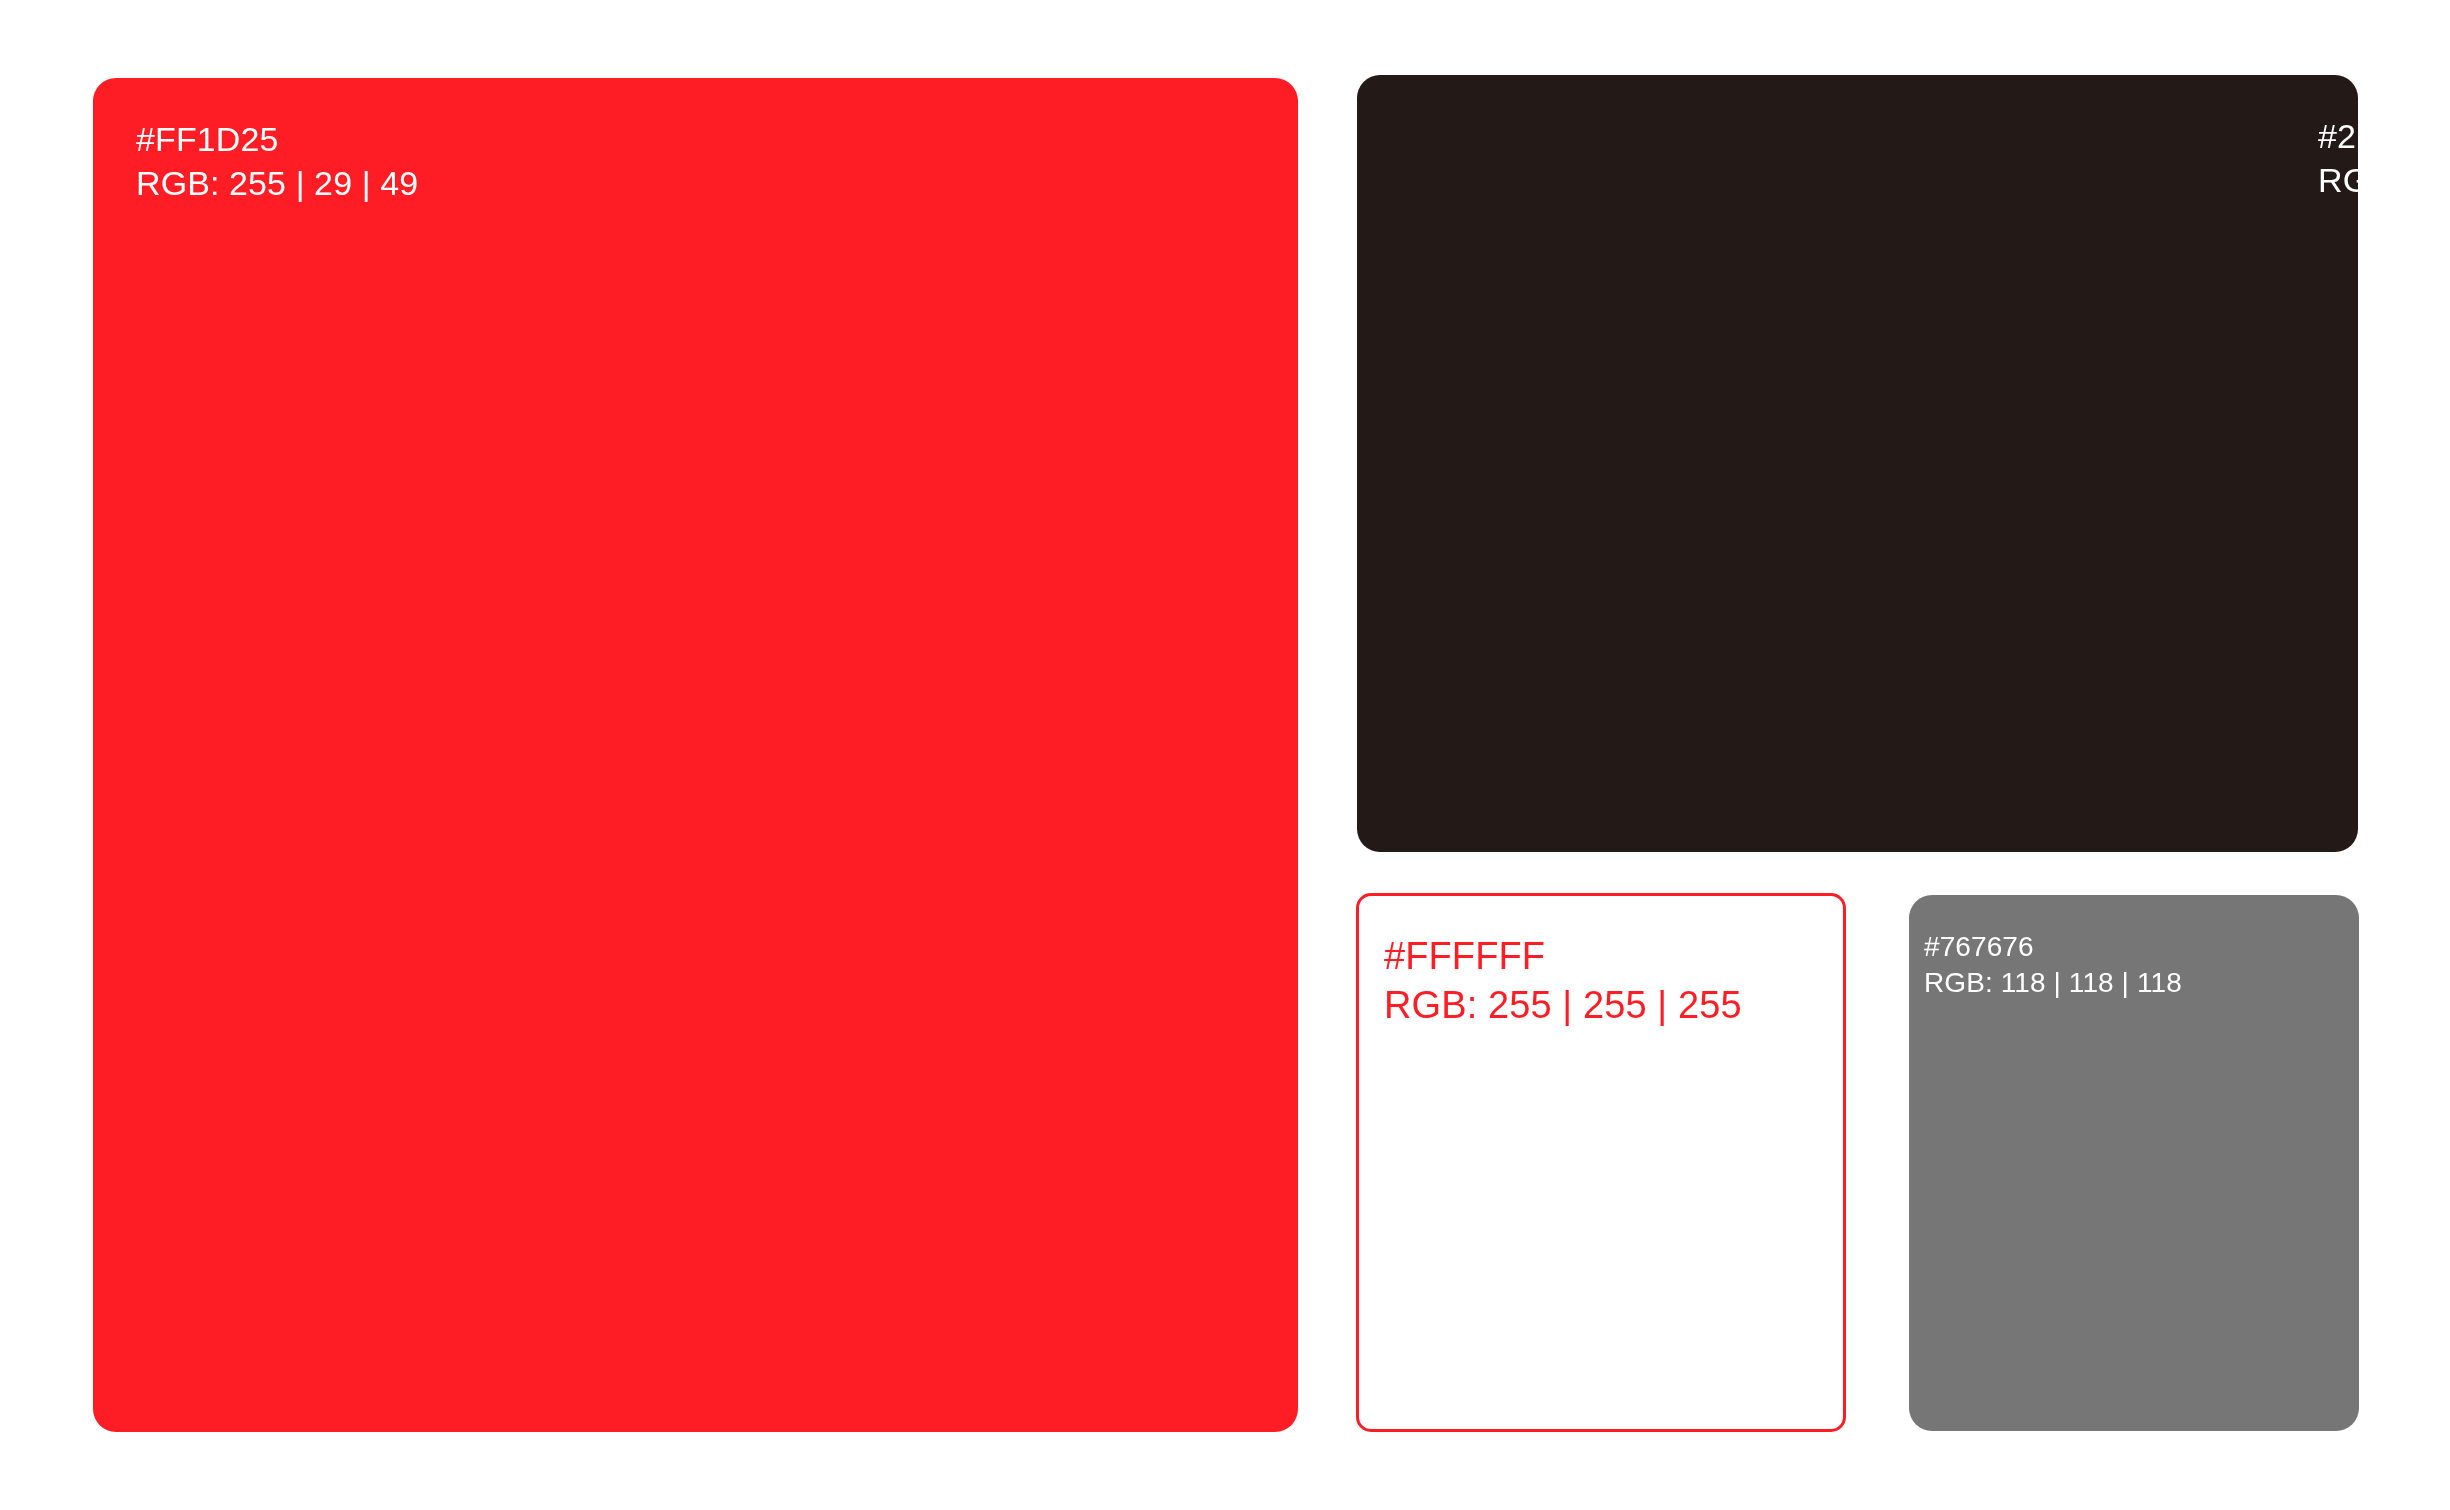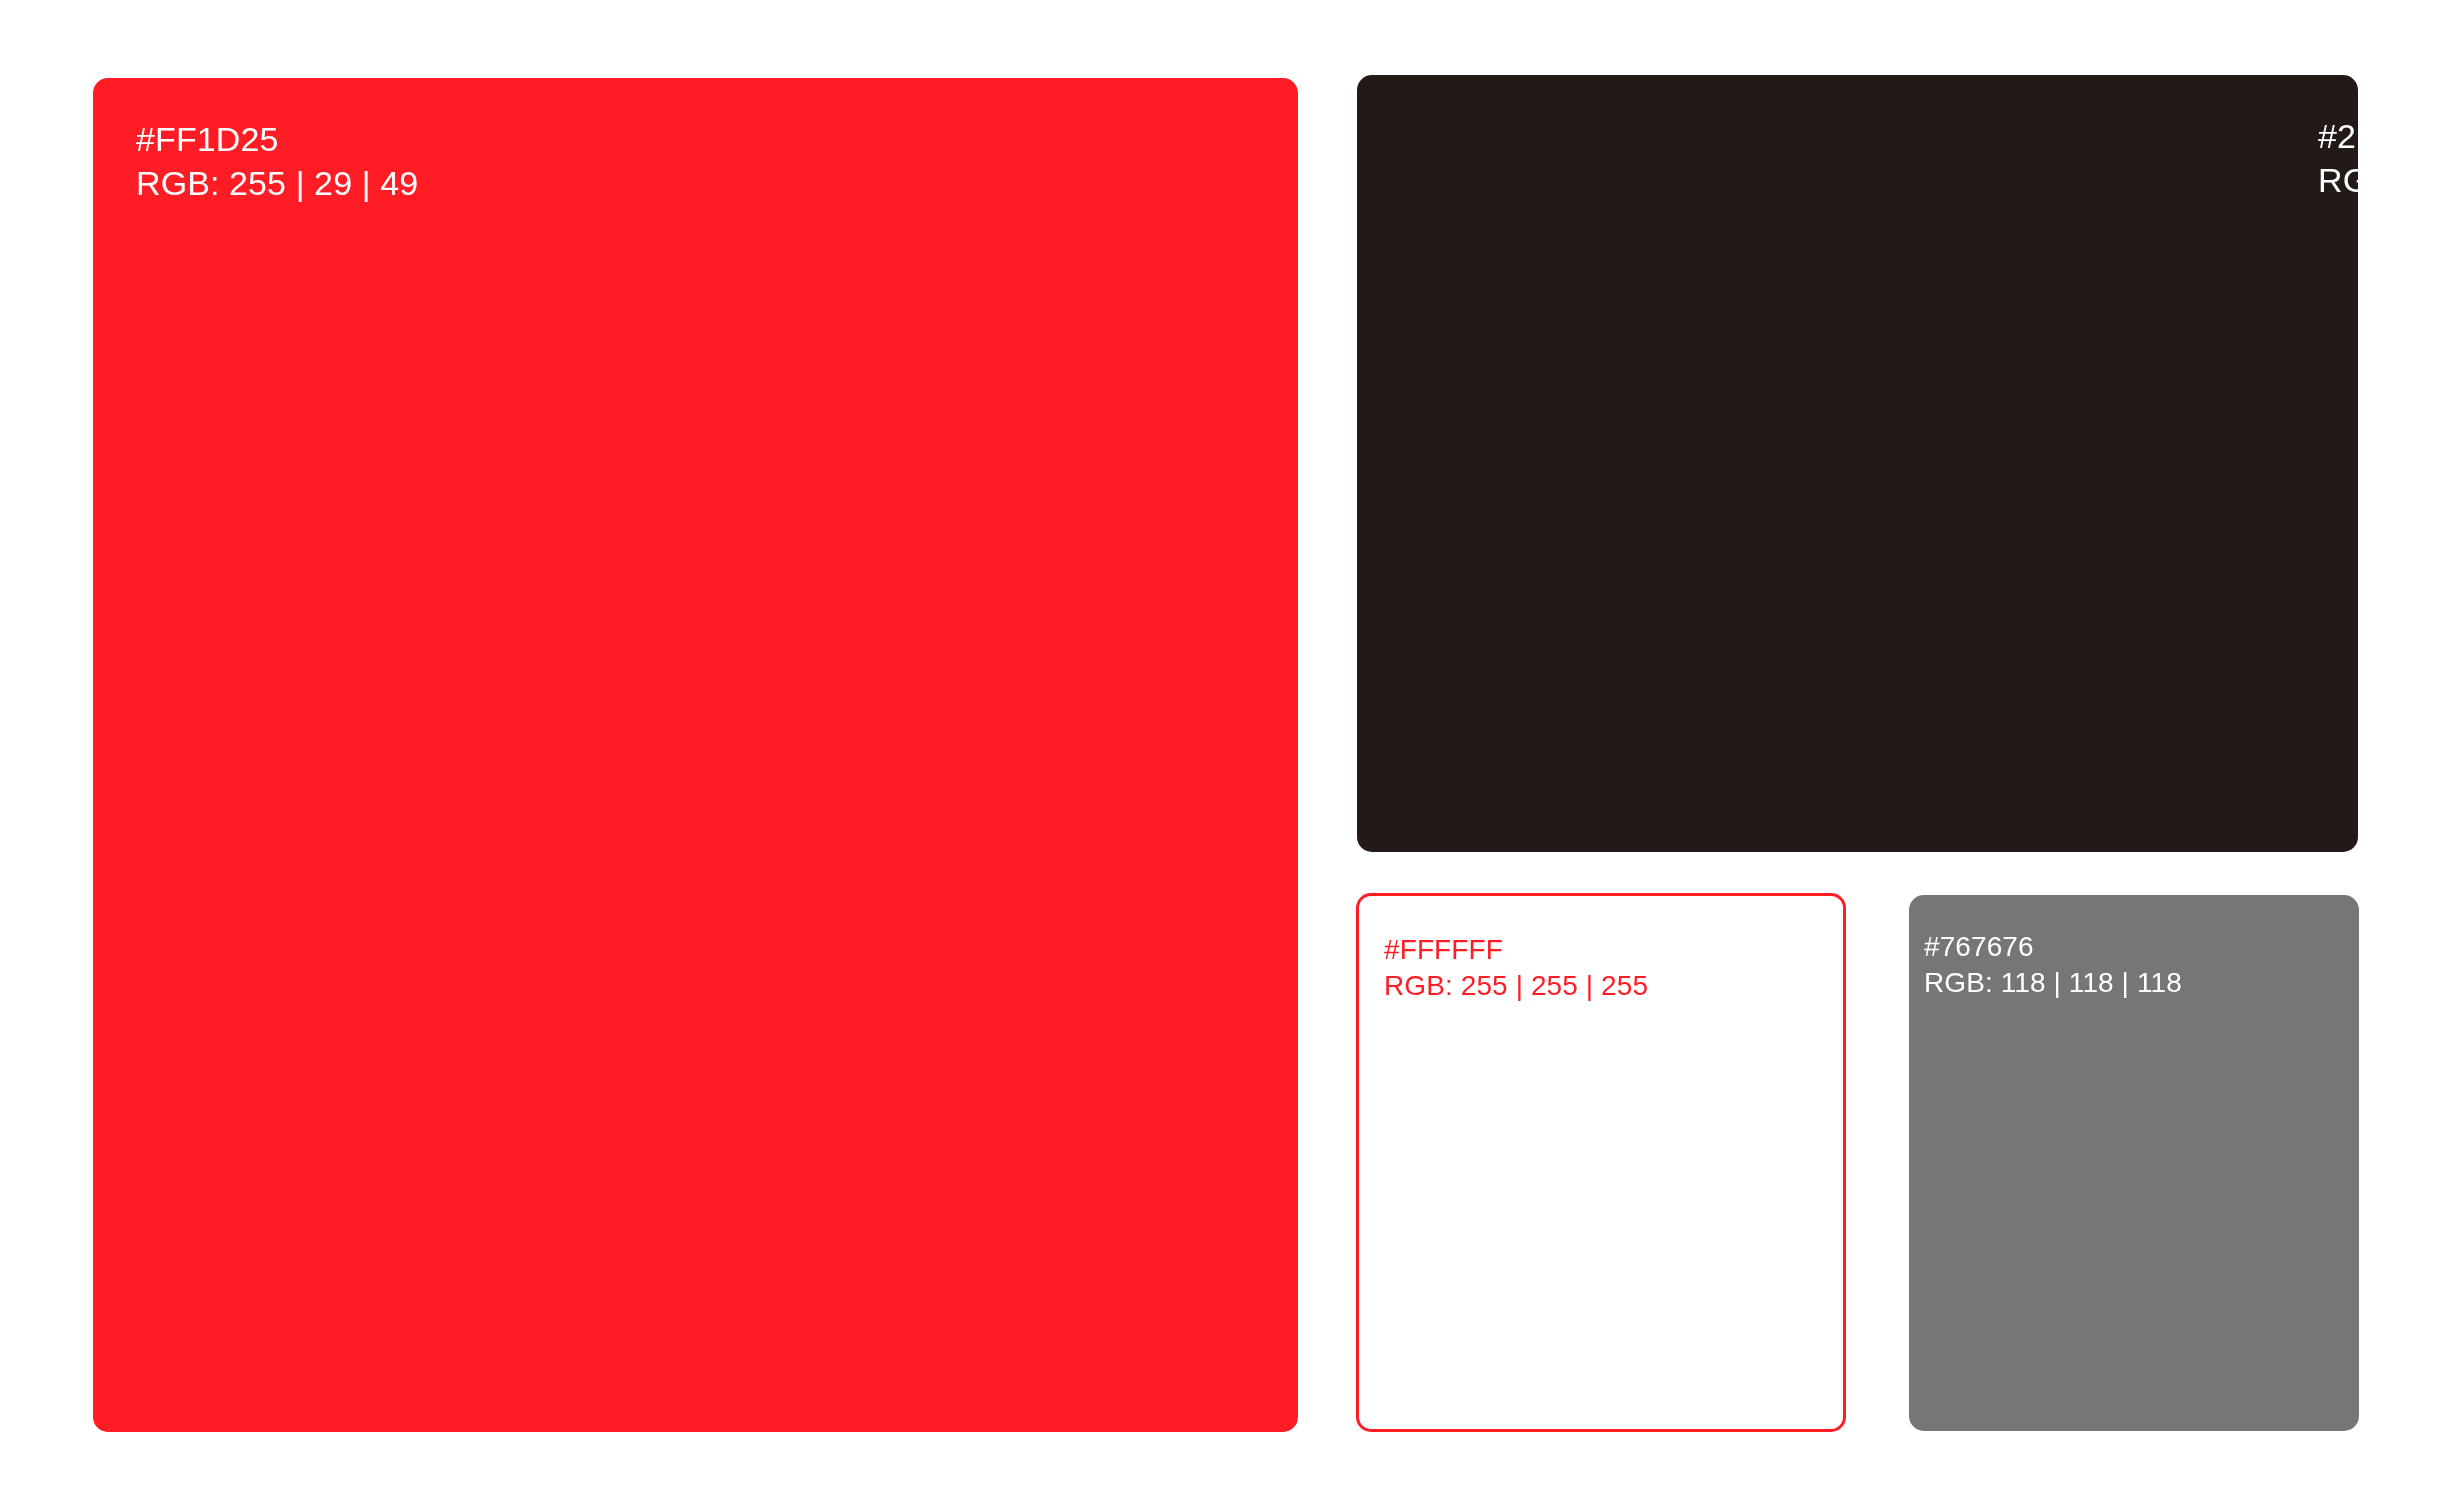--- a/index.html
+++ b/index.html
@@ -21,21 +21,21 @@
     top: 0;
     width: 2450px;
     height: 1510px;
     background: #ffffff;
   }
 
   
   .swatch {
     position: absolute;
     box-sizing: border-box;
-    border-radius: 15px;
+    border-radius: 23px;
     overflow: hidden;
   }
   .swatch-label {
     position: absolute;
     white-space: nowrap;
     line-height: 1.30;
     letter-spacing: 0.1px;
     font-weight: 400;
   }
   .swatch-label .hex,
@@ -82,21 +82,21 @@
     width: 490px;
     height: 539px;
     background: #FFFFFF;
     border: 3.7px solid #FF1D25;
     border-radius: 15px;
   }
   #swatch-white .swatch-label {
     left: 25px;
     top: 36px;
     color: #FF1D25;
-    font-size: 28px;
+    font-size: 38px;
   }
 
   
   #swatch-gray {
     left: 1909px;
     top: 895px;
     width: 450px;
     height: 536px;
     background: #767676;
   }

